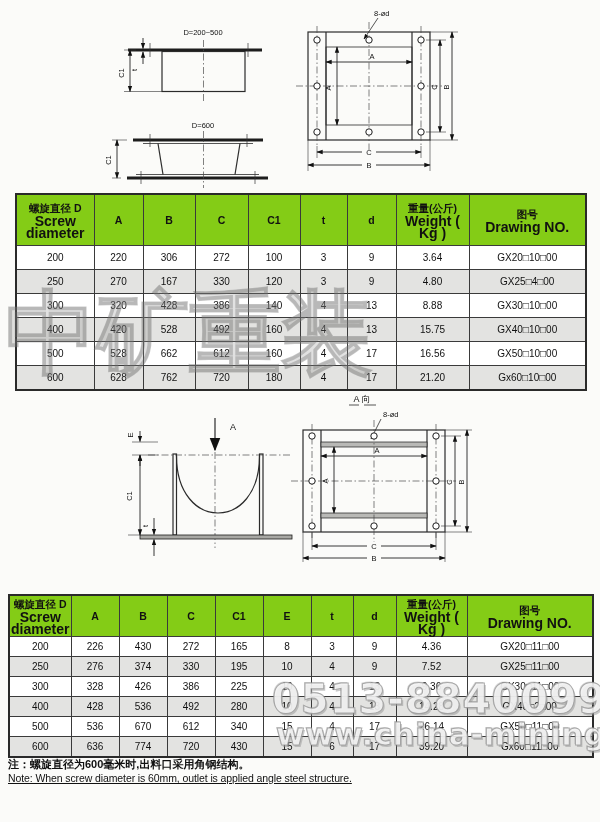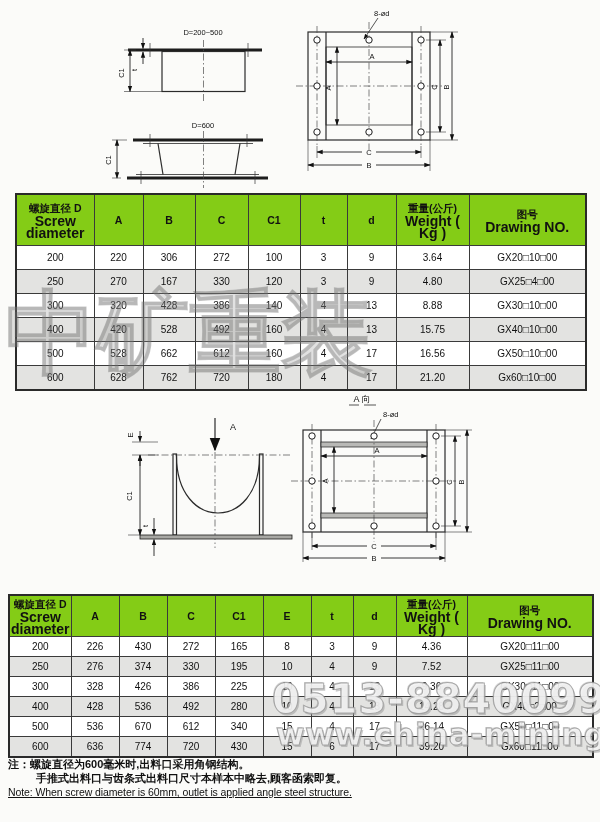--- a/index.html
+++ b/index.html
@@ -493,15 +493,14 @@
         </tr>
       </tbody>
   </table>
 </div>
 
 <div class="abs wm-phone">0513-88400999</div>
 <div class="abs wm-site">www.china-mining.cn</div>
 
 <div class="abs notes">
   <div class="n-zh">注：螺旋直径为600毫米时,出料口采用角钢结构。</div>
-  <div class="n-zh indent1">手推式出料口与齿条式出料口尺寸本样本中略去,顾客函索即复。</div>
   <div class="n-en">Note: When screw diameter is 60mm, outlet is applied angle steel structure.</div>
 </div>
 
 </body></html>

